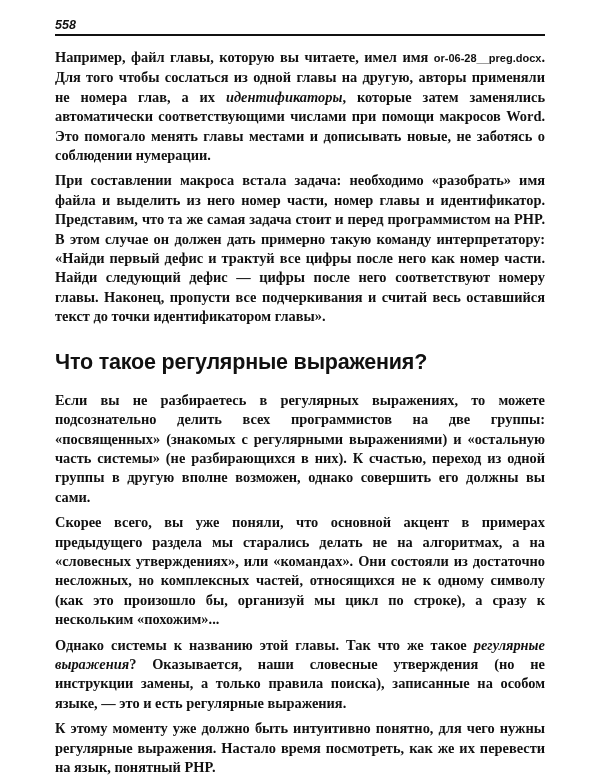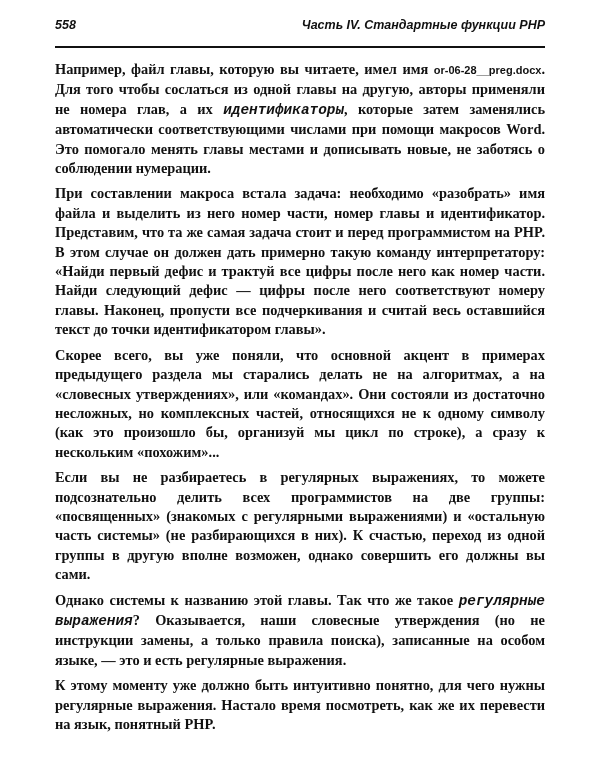--- a/index.html
+++ b/index.html
@@ -1,50 +1,50 @@
 <!DOCTYPE html>
 <html><head>
 <meta charset="utf-8">
 <style>
   html, body { margin: 0; padding: 0; background: #ffffff; }
   body { width: 600px; height: 784px; position: relative; overflow: hidden; color: #111; }
   .page { position: absolute; left: 55px; top: 14px; width: 490px; }
   .running-header {
     display: flex; justify-content: space-between; align-items: flex-end;
     font-family: "Liberation Sans", sans-serif; font-style: italic; font-weight: bold;
-    font-size: 12.5px; border-bottom: 2px solid #111; padding-bottom: 14px; height: 18px;
+    font-size: 12.5px; border-bottom: 2px solid #111; padding-bottom: 2px; height: 18px;
   }
   .body-text {
     font-family: "Liberation Serif", serif; font-size: 14.4px; line-height: 19.4px;
     text-align: justify; margin: 0 0 6px 0; font-weight: 600;
   }
   .first-p { margin-top: 12px; }
   .mono { font-family: "Liberation Sans", sans-serif; font-size: 11px; font-weight: 600; }
-  em { font-style: italic; font-family: Liberation Mono, monospace; }
+  em { font-style: italic; }
   h2 {
     font-family: "Liberation Sans", sans-serif; font-weight: bold; font-size: 21.5px;
     margin: 22px 0 16px 0; line-height: 26px; letter-spacing: -0.2px;
   }
 </style>
 </head>
 <body>
 
 <div class="page">
   <div class="running-header">
     <span>558</span>
-    <span>Часть IV. Стандартные функции PHP</span>
   </div>
 
   <p class="body-text first-p"><span>Например, файл главы, которую вы читаете, имел имя </span><span class="mono">or-06-28__preg.docx</span><span>. Для того чтобы сослаться из одной главы на другую, авторы применяли не номера глав, а их </span><em>идентификаторы</em><span>, которые затем заменялись автоматически соответствующими числами при помощи макросов Word. Это помогало менять главы местами и дописывать новые, не заботясь о соблюдении нумерации.</span></p>
 
   <p class="body-text">При составлении макроса встала задача: необходимо «разобрать» имя файла и выделить из него номер части, номер главы и идентификатор. Представим, что та же самая задача стоит и перед программистом на PHP. В этом случае он должен дать примерно такую команду интерпретатору: «Найди первый дефис и трактуй все цифры после него как номер части. Найди следующий дефис — цифры после него соответствуют номеру главы. Наконец, пропусти все подчеркивания и считай весь оставшийся текст до точки идентификатором главы».</p>
 
+  <h2>Что такое регулярные выражения?</h2>
+
+  <p class="body-text">Если вы не разбираетесь в регулярных выражениях, то можете подсознательно делить всех программистов на две группы: «посвященных» (знакомых с регулярными выражениями) и «остальную часть системы» (не разбирающихся в них). К счастью, переход из одной группы в другую вполне возможен, однако совершить его должны вы сами.</p>
 
   <p class="body-text">Скорее всего, вы уже поняли, что основной акцент в примерах предыдущего раздела мы старались делать не на алгоритмах, а на «словесных утверждениях», или «командах». Они состояли из достаточно несложных, но комплексных частей, относящихся не к одному символу (как это произошло бы, организуй мы цикл по строке), а сразу к нескольким «похожим»...</p>
-
-  <p class="body-text">Если вы не разбираетесь в регулярных выражениях, то можете подсознательно делить всех программистов на две группы: «посвященных» (знакомых с регулярными выражениями) и «остальную часть системы» (не разбирающихся в них). К счастью, переход из одной группы в другую вполне возможен, однако совершить его должны вы сами.</p>
 
   <p class="body-text"><span>Однако системы к названию этой главы. Так что же такое </span><em>регулярные выражения</em><span>? Оказывается, наши словесные утверждения (но не инструкции замены, а только правила поиска), записанные на особом языке, — это и есть регулярные выражения.</span></p>
 
 
   <p class="body-text">К этому моменту уже должно быть интуитивно понятно, для чего нужны регулярные выражения. Настало время посмотреть, как же их перевести на язык, понятный PHP.</p>
 
 </div>
 
 </body></html>

